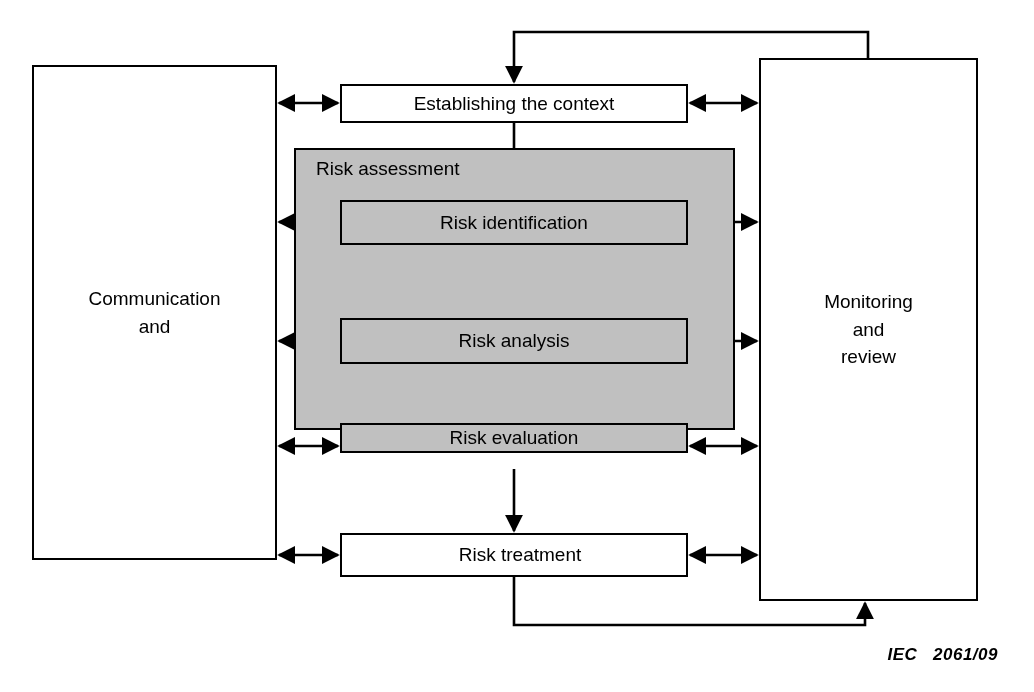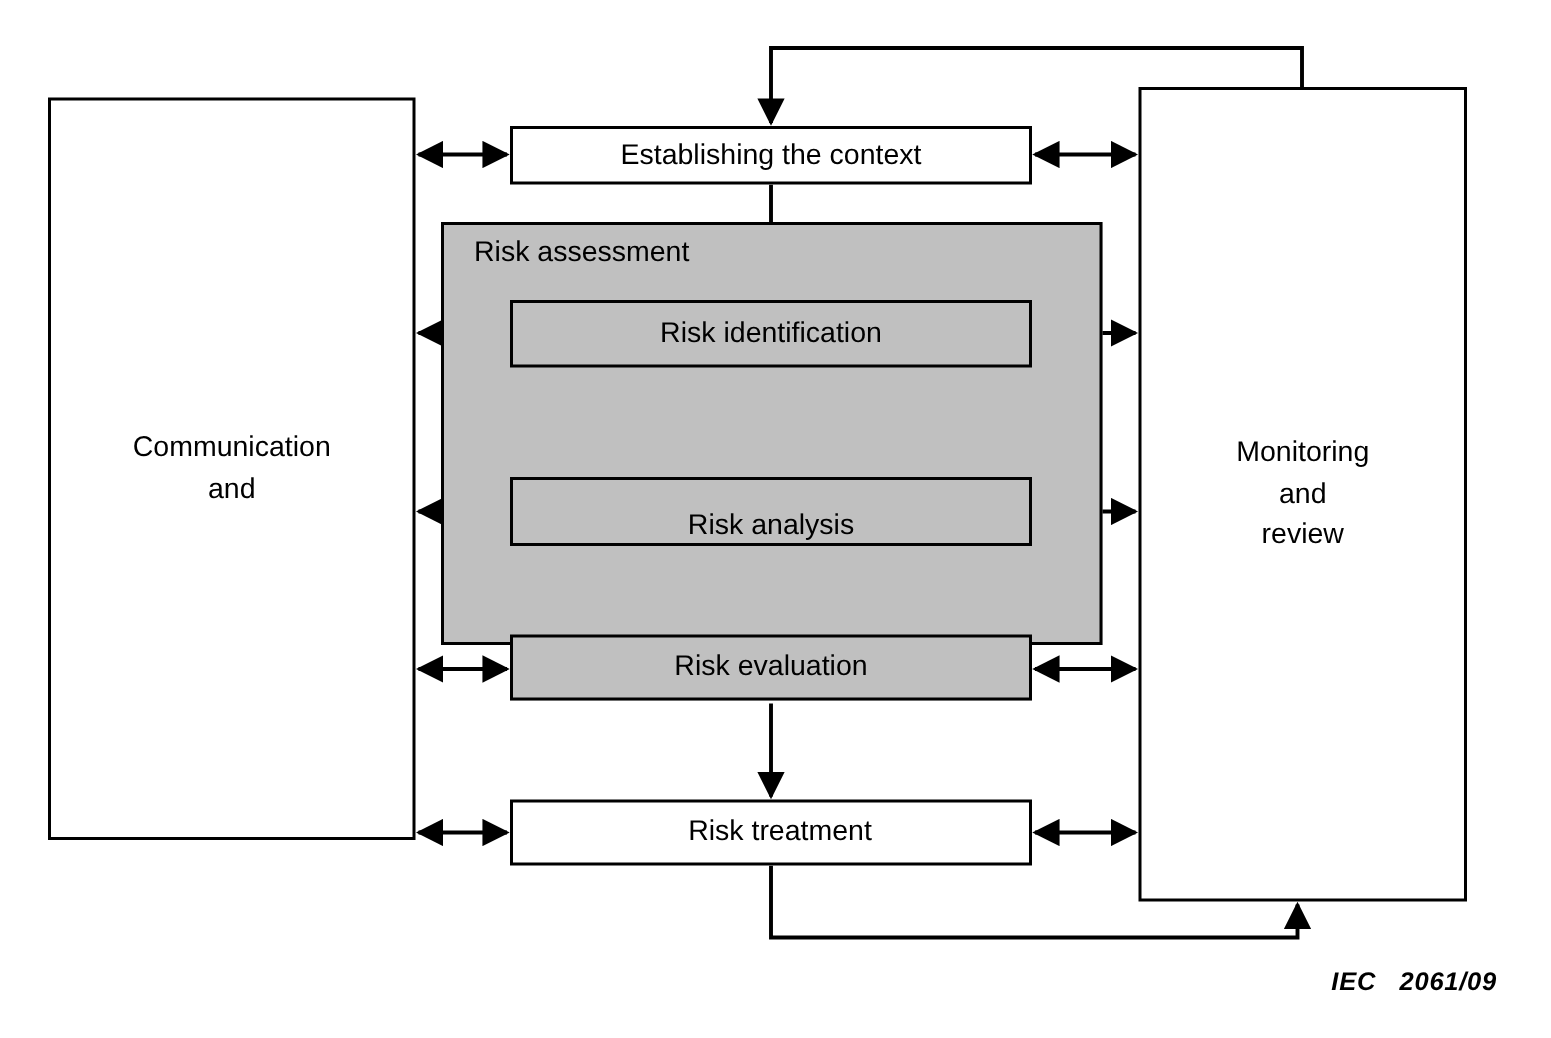--- a/index.html
+++ b/index.html
@@ -86,22 +86,22 @@
   }
 
   
   .step {
     font-size: 19px;
     z-index: 4;
   }
 
   #step-establishing-context { left: 340px; top: 84px;  width: 348px; height: 39px; }
   #step-risk-identification  { left: 340px; top: 200px; width: 348px; height: 45px; }
-  #step-risk-analysis        { left: 340px; top: 318px; width: 348px; height: 46px; align-items: flex-end; }
-  #step-risk-evaluation      { left: 340px; top: 423px; width: 348px; height: 44px; }
+  #step-risk-analysis        { left: 340px; top: 318px; width: 348px; height: 46px; }
+  #step-risk-evaluation      { left: 340px; top: 423px; width: 348px; height: 30px; }
   #step-risk-treatment       { left: 340px; top: 533px; width: 348px; height: 44px; padding-left: 12px; }
 
   
   #figure-caption {
     position: absolute;
     right: 36px;
     top: 645px;
     font-size: 17px;
     font-style: italic;
     font-weight: bold;

